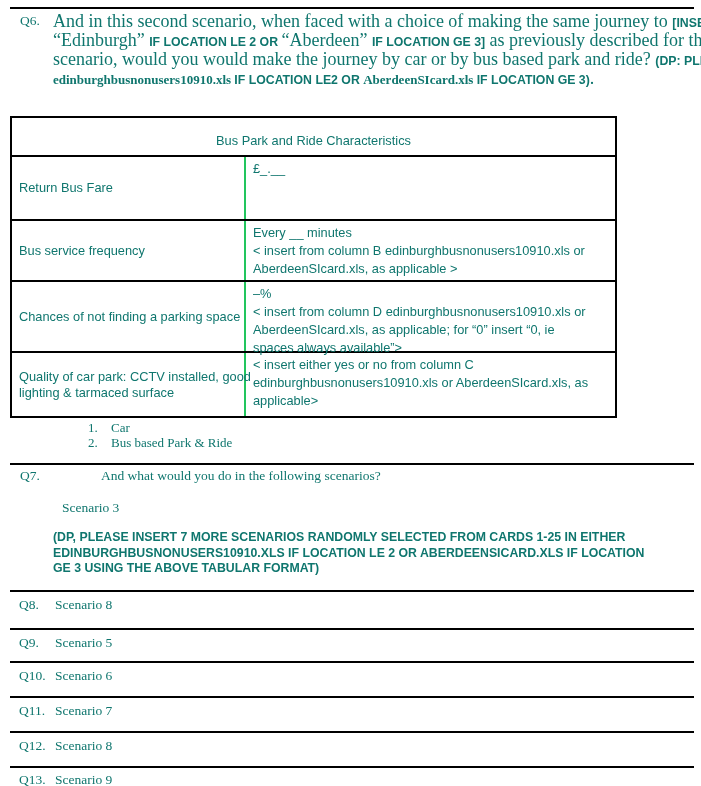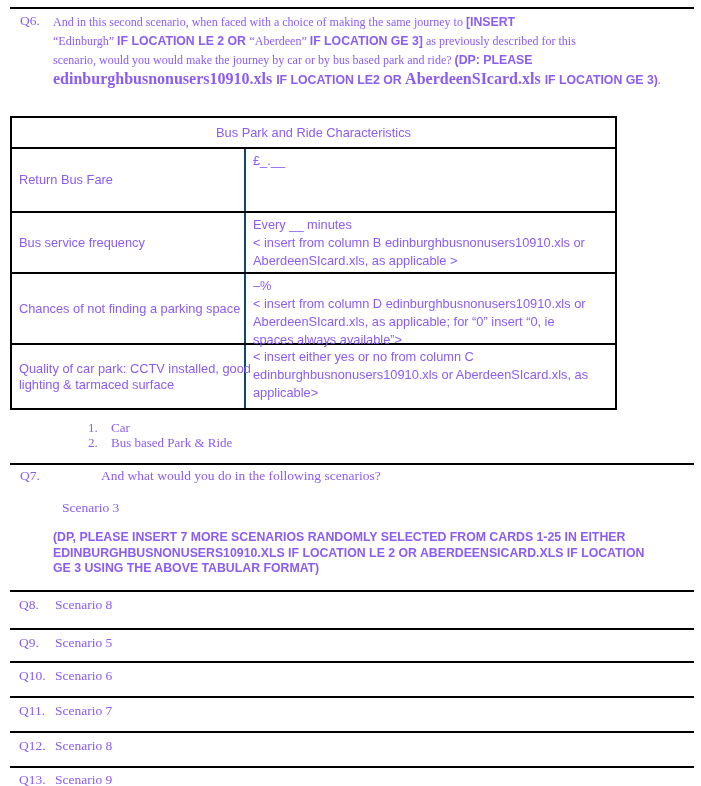--- a/index.html
+++ b/index.html
@@ -1,39 +1,39 @@
 <!DOCTYPE html>
 <html><head>
 <meta charset="utf-8">
 <style>
   html,body { margin:0; padding:0; background:#ffffff; }
   .page {
     position:relative; width:701px; height:786px; background:#ffffff;
-    color:#8b5cf6; overflow:hidden;
+    color:#0f766e; overflow:hidden;
     font-family:"Liberation Serif", serif;
   }
   .rule { position:absolute; left:10px; width:684px; height:2px; background:#000; }
 
   
   .q6 { position:absolute; left:0; top:12px; width:701px; }
   .q6-label { position:absolute; left:20px; top:1px; font-size:13.5px; }
   .q6-line { padding-left:53px; height:19px; white-space:nowrap; font-size:13.5px; line-height:19px; }
   .q6-line.outdent { padding-left:30px; }
 
-  .f-s  { font-family:"Liberation Serif", serif; font-size:12px; }
+  .f-s  { font-family:"Liberation Serif", serif; font-size:18px; }
   .f-sb { font-family:"Liberation Sans", sans-serif; font-weight:700; font-size:12.3px; }
-  .f-fb { font-family:"Liberation Serif", serif; font-weight:700; font-size:16px; }
+  .f-fb { font-family:"Liberation Serif", serif; font-weight:700; font-size:13px; }
 
   
   .pr-table { position:absolute; left:10px; top:116px; width:607px; border:2px solid #000; box-sizing:border-box;
               font-family:"Liberation Sans", sans-serif; font-size:12.8px; }
-  .pr-head { height:29px; display:flex; align-items:center; justify-content:center; }
+  .pr-head { height:29px; display:flex; align-items:center; justify-content:center;margin-top:8px; }
   .pr-row { display:flex; border-top:2px solid #000; box-sizing:border-box; }
   .pr-row.r0 { height:64px; } .pr-row.r1 { height:61px; } .pr-row.r2 { height:71px; } .pr-row.r3 { height:65px; }
-  .pr-left { width:234px; box-sizing:border-box; border-right:2px solid #0c4a6e; display:flex; align-items:center;
+  .pr-left { width:234px; box-sizing:border-box; border-right:2px solid #22c55e; display:flex; align-items:center;
              padding-left:7px; padding-right:3px; white-space:pre; line-height:16px; }
   .pr-right { flex:1; padding:3px 0 2px 7px; line-height:18px;border-radius:15px; }
   .pr-blank { white-space:pre; }
   .pr-note { white-space:pre; }
 
   
   .choices { position:absolute; left:88px; top:420px; font-size:13px; }
   .choice { height:15px; line-height:15px; }
   .choice .num { display:inline-block; width:23px; }
 

